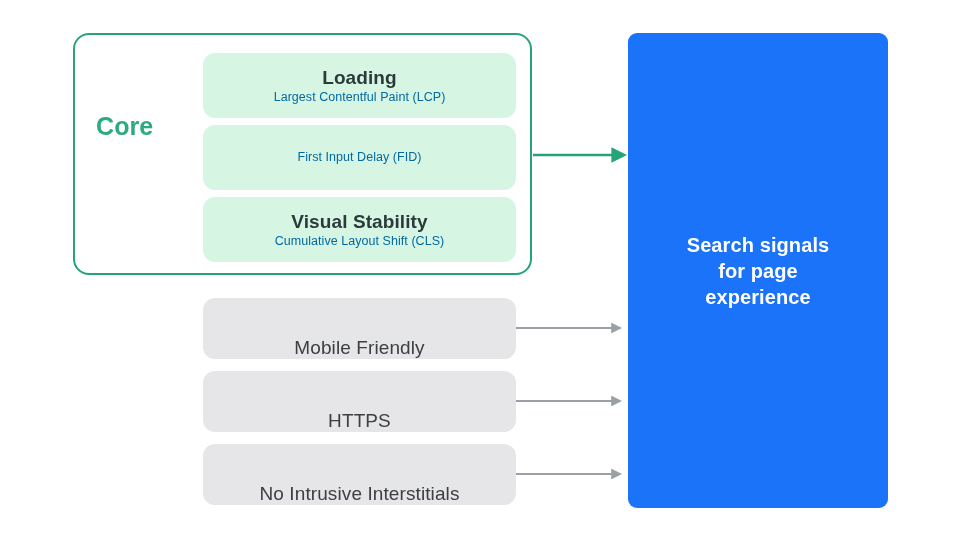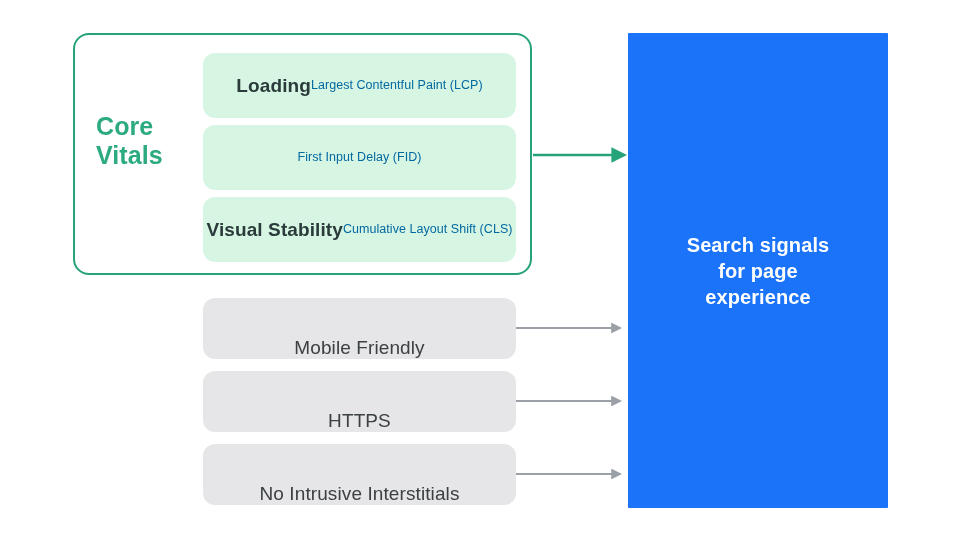--- a/index.html
+++ b/index.html
@@ -50,21 +50,21 @@
   
   .metric-card {
     position: absolute;
     left: 203px;
     width: 313px;
     height: 65px;
     background: #d6f5e3;
     border-radius: 12px;
     box-sizing: border-box;
     display: flex;
-    flex-direction: row;
+    flex-direction: column;
     align-items: center;
     justify-content: center;
   }
   .metric-card.c1 { top: 53px; }
   .metric-card.c2 { top: 125px; }
   .metric-card.c3 { top: 197px; }
 
   .metric-title {
     color: #2b3b3b;
     font-size: 19px;
@@ -106,21 +106,21 @@
   }
 
   
   .blue-panel {
     position: absolute;
     left: 628px;
     top: 33px;
     width: 260px;
     height: 475px;
     background: #1a73f8;
-    border-radius: 1px;
+    border-radius: 9px;
     display: flex;
     align-items: center;
     justify-content: center;
   }
   .blue-text {
     color: #ffffff;
     font-size: 20px;
     font-weight: bold;
     line-height: 26px;
     letter-spacing: 0.1px;
@@ -140,21 +140,20 @@
 </style>
 </head>
 <body>
 
 <div id="canvas">
 
   <div class="cwv-container"></div>
 
   <div class="cwv-label">
     <span>Core</span>
-    <span>Vitals</span>
   </div>
 
   <div class="metric-card c1">
     <div class="metric-title">Loading</div>
     <div class="metric-sub">Largest Contentful Paint (LCP)</div>
   </div>
 
   <div class="metric-card c2">
     <div class="metric-sub">First Input Delay (FID)</div>
   </div>

